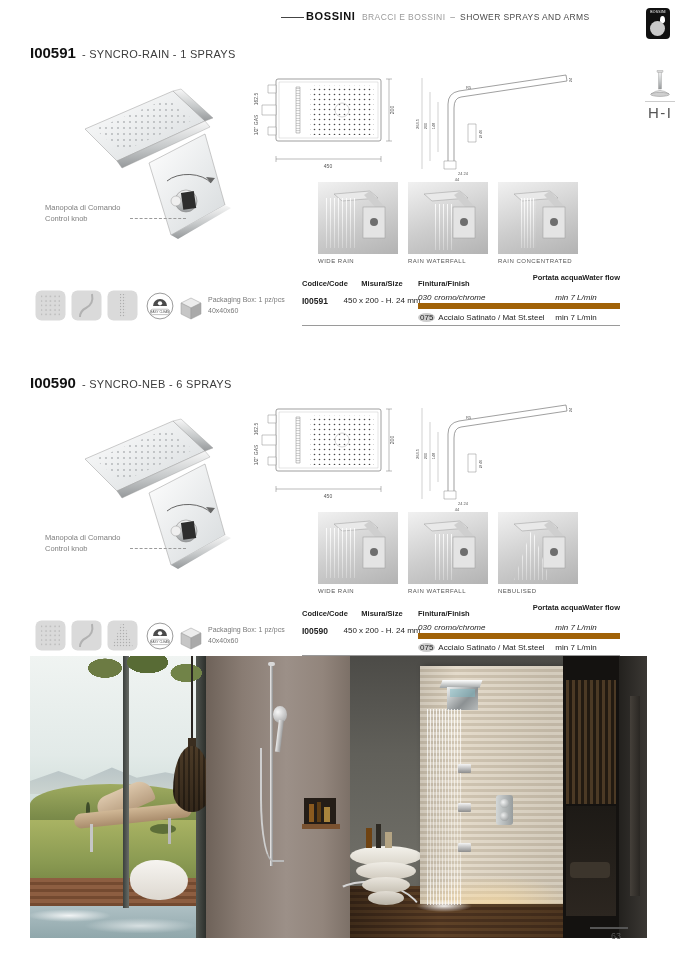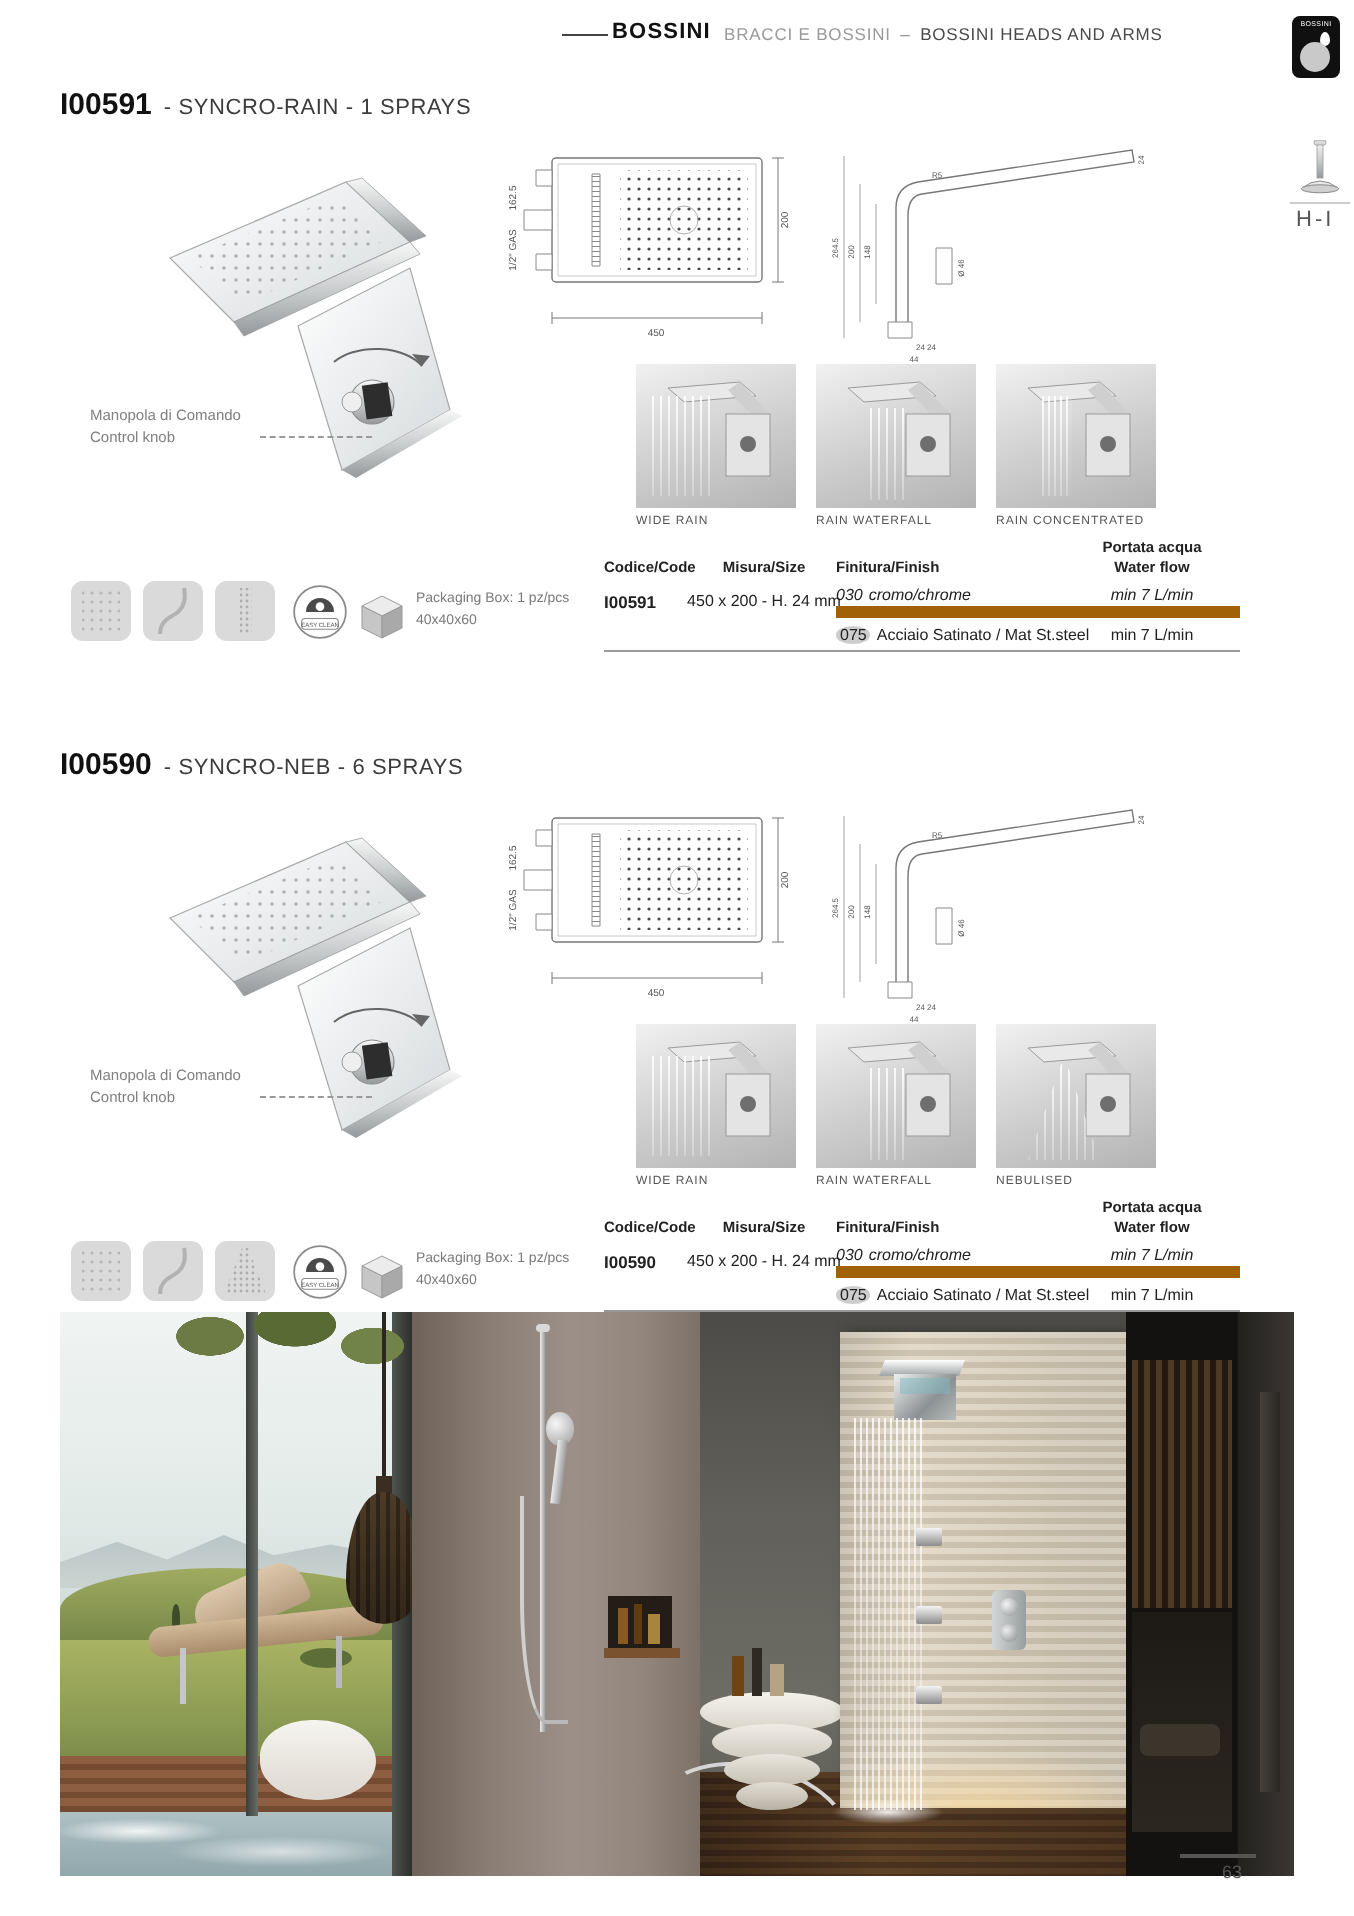--- a/index.html
+++ b/index.html
@@ -11,21 +11,21 @@
   .hdr-line{position:absolute;left:281px;top:17px;width:23px;height:1px;background:#444;}
   .brand{position:absolute;left:306px;top:10px;font-size:11px;font-weight:bold;letter-spacing:.6px;color:#111;}
   .hdr-sub{position:absolute;left:362px;top:12px;font-size:8.5px;letter-spacing:.4px;white-space:nowrap;}
   .hdr-sub .it{color:#9a9a9a;} .hdr-sub .sep{color:#8a8a8a;padding:0 2px;} .hdr-sub .en{color:#4a4a4a;}
   .logo{position:absolute;left:646px;top:8px;width:24px;height:31px;background:#101010;border-radius:4px;}
   .logo .ltxt{position:absolute;left:0;top:2px;width:24px;text-align:center;font-size:3.5px;color:#fff;letter-spacing:.2px;}
   .logo .drop{position:absolute;left:14px;top:8px;width:5px;height:7px;background:#fff;border-radius:50% 50% 50% 50%/60% 60% 40% 40%;}
   .logo .circ{position:absolute;left:4px;top:13px;width:15px;height:15px;border-radius:50%;background:#c9c9c9;}
   .side-icon{position:absolute;left:649px;top:70px;}
   .side-rule{position:absolute;left:645px;top:101px;width:30px;height:1px;background:#ccc;}
-  .side-tab{position:absolute;left:648px;top:104px;font-size:11px;letter-spacing:1.5px;color:#555;}
+  .side-tab{position:absolute;left:648px;top:104px;font-size:15px;letter-spacing:1.5px;color:#555;}
 
   
   .sec{position:absolute;left:0;width:677px;height:330px;}
   .sec-title{position:absolute;left:30px;top:2px;display:flex;align-items:baseline;gap:6px;white-space:nowrap;}
   .sec-title .code{font-size:15px;font-weight:bold;color:#111;}
   .sec-title .rest{font-size:11px;color:#3c3c3c;letter-spacing:.3px;}
 
   .knob-label{position:absolute;left:45px;top:160px;font-size:7.5px;color:#808080;line-height:1.5;}
   .knob-leader{position:absolute;left:130px;top:176px;width:56px;height:1px;border-top:1px dashed #9a9a9a;}
 
@@ -40,21 +40,21 @@
          -webkit-mask-image:linear-gradient(to bottom,rgba(0,0,0,.95),rgba(0,0,0,.3));
          mask-image:linear-gradient(to bottom,rgba(0,0,0,.95),rgba(0,0,0,.3));}
   .spray.wide{left:8px;width:30px;}
   .spray.fall{left:27px;width:17px;top:22px;height:46px;}
   .spray.conc{left:23px;width:15px;background:repeating-linear-gradient(90deg,rgba(255,255,255,.95) 0 1px,rgba(255,255,255,.12) 1px 3px);}
   .spray.neb{left:16px;width:36px;top:20px;height:48px;clip-path:polygon(46% 0,54% 0,100% 100%,0 100%);}
 
   .spec-table{position:absolute;left:302px;top:226px;width:318px;display:grid;grid-template-columns:44px 72px 114px 1fr;}
   .th{height:24px;font-size:7.5px;font-weight:bold;color:#222;display:flex;align-items:flex-end;padding-bottom:4px;box-sizing:border-box;}
   .th.c2,.th.c4{justify-content:center;text-align:center;}
-  .th.c4{flex-direction:column;align-items:center;line-height:1.25;justify-content:flex-end;}
+  .th.c4{flex-direction:row;align-items:center;line-height:1.25;justify-content:flex-end;}
   .td{height:17px;font-size:8px;color:#222;display:flex;align-items:center;white-space:nowrap;box-sizing:border-box;}
   .td.c2,.td.c4{justify-content:center;}
   .td .fcode{margin-right:3px;}
   .td .badge{background:#cdcdcd;border-radius:50%;padding:0 2px;}
   .bcode{font-weight:bold;font-size:8.5px;}
   .sep1{border-bottom:6px solid #a16207;font-style:italic;}
   .sep2{border-bottom:1px solid #9a9a9a;}
 
   .sicon{position:absolute;top:248px;width:31px;height:31px;}
   .easyclean{position:absolute;left:146px;top:250px;width:28px;height:28px;}
@@ -177,21 +177,21 @@
         <circle cx="1.5" cy="1.5" r="0.7" fill="#adadad"></circle>
       </pattern>
     </defs>
   </svg>
 
   <div class="hdr-line"></div>
   <div class="brand">BOSSINI</div>
   <div class="hdr-sub">
     <span class="it">BRACCI E BOSSINI</span>
     <span class="sep">–</span>
-    <span class="en">BOSSINI HEADS AND ARMS</span>
+    <span class="en">SHOWER SPRAYS AND ARMS</span>
   </div>
   <div class="logo">
     <div class="ltxt">BOSSINI</div>
     <div class="drop"></div>
     <div class="circ"></div>
   </div>
   <div class="side-icon">
     <svg width="22" height="30" viewBox="0 0 22 30">
       <rect x="9.5" y="1" width="3" height="18" fill="url(#gChrome)" stroke="#9a9a9a" stroke-width="0.4"></rect>
       <rect x="8" y="0" width="6" height="2.5" rx="1" fill="#d9d9d9" stroke="#9a9a9a" stroke-width="0.4"></rect>

